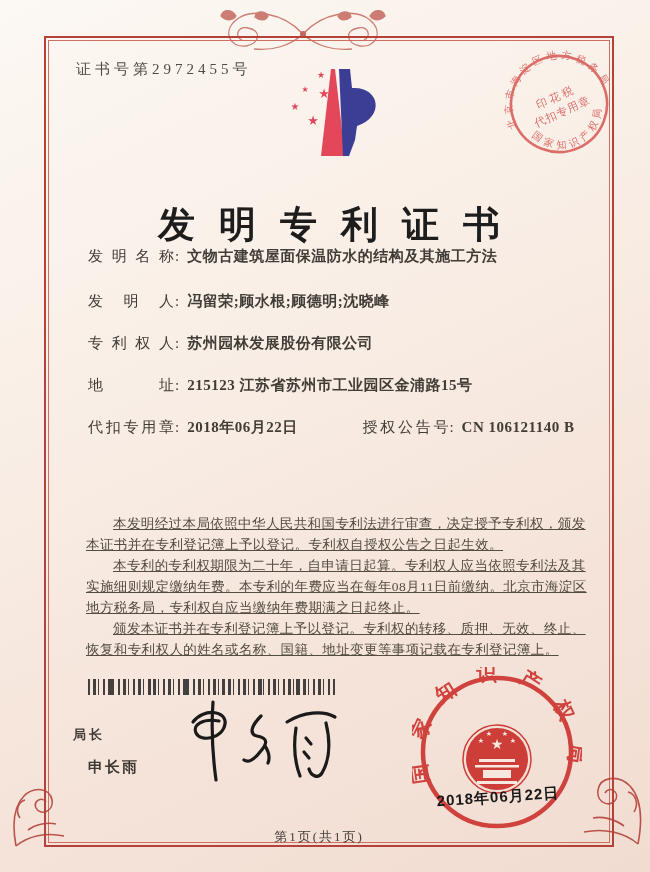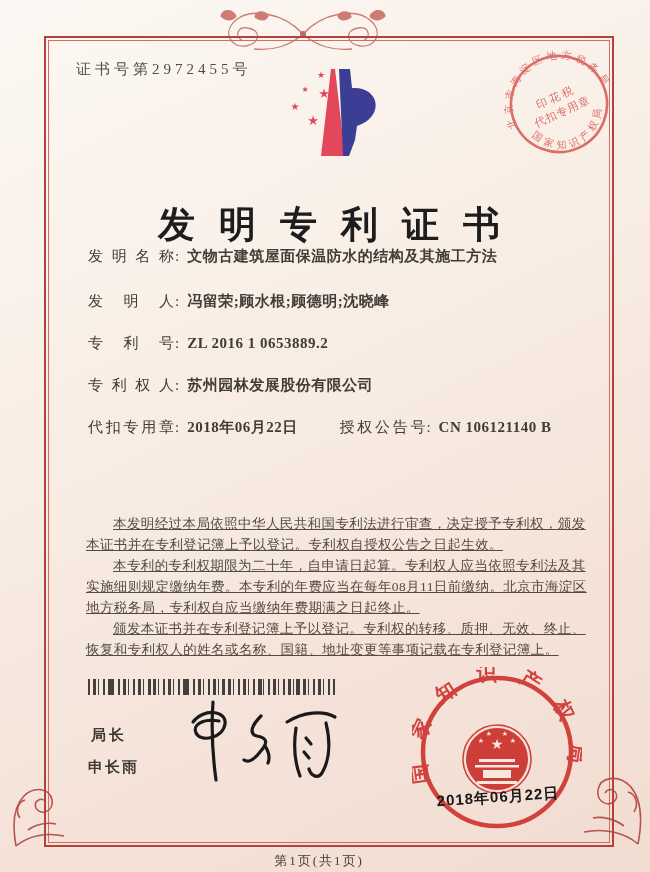--- a/index.html
+++ b/index.html
@@ -10,40 +10,40 @@
   .frame-inner{position:absolute;inset:2px;border:1px solid #cf6e63;}
   .cert-no{position:absolute;left:76px;top:60px;font-size:15px;letter-spacing:4px;color:#514b45;}
   .title{position:absolute;left:44px;right:36px;top:160px;text-align:center;
     font-size:37px;font-weight:600;letter-spacing:24px;text-indent:24px;color:#1d1d1d;margin-top:40px;}
   .fields{position:absolute;left:88px;top:247px;width:490px;font-size:15px;color:#403c36;}
   .field-row{margin-bottom:23px;white-space:nowrap;}
   .field-row.tall{margin-bottom:26px;}
   .f-label{display:inline-block;width:86px;text-align:justify;text-align-last:justify;}
   .f-colon{margin:0 8px 0 1px;}
   .f-value{letter-spacing:0.5px;font-weight:bold;}
-  .pair2{margin-left:38px;}
+  .pair2{margin-left:61px;}
   .paragraphs{position:absolute;left:86px;right:58px;top:513px;font-size:13.5px;
     line-height:21px;color:#534c40;letter-spacing:0.4px;}
   .paragraphs p{margin:0;text-indent:2em;text-decoration:underline;}
   .barcode{position:absolute;left:88px;top:679px;width:247px;height:16px;opacity:.82;
     background-image:
       repeating-linear-gradient(90deg,#1c1c1c 0 2px,transparent 2px 5px,#1c1c1c 5px 8px,transparent 8px 10px,#1c1c1c 10px 11px,transparent 11px 15px),
       repeating-linear-gradient(90deg,transparent 0 23px,#1c1c1c 23px 26px,transparent 26px 37px);}
-  .director-title{position:absolute;left:91px;top:726px;font-size:15px;letter-spacing:3px;
+  .director-title{position:absolute;left:73px;top:726px;font-size:13px;letter-spacing:3px;
     color:#3d3933;font-family:"Liberation Sans",sans-serif;font-weight:600;}
   .director-name{position:absolute;left:88px;top:758px;font-size:15px;letter-spacing:2px;
     color:#3d3933;font-family:"Liberation Sans",sans-serif;font-weight:600;}
   .signature{position:absolute;left:175px;top:690px;}
   .official-seal{position:absolute;left:412px;top:667px;opacity:.95;}
   .seal-date{position:absolute;left:410px;top:788px;width:176px;text-align:center;
     font-size:15px;font-weight:700;letter-spacing:1px;color:#191919;transform:rotate(-4deg);
     font-family:"Liberation Sans",sans-serif;}
   .tax-seal{position:absolute;left:499px;top:42px;opacity:.82;transform:rotate(-24deg);}
   .footer{position:absolute;left:0;right:12px;top:828px;text-align:center;font-size:13px;
-    letter-spacing:2px;color:#45413a;margin-top:24px;}
+    letter-spacing:2px;color:#45413a;}
   .ornament{position:absolute;left:178px;top:4px;}
   .flourish-bl{position:absolute;left:8px;top:766px;}
   .flourish-br{position:absolute;right:2px;top:752px;}
   svg text{font-family:"Liberation Serif",serif;}
 </style>
 </head>
 <body>
 
 <div class="page">
 
@@ -101,24 +101,24 @@
   <div class="title">发明专利证书</div>
 
   <div class="fields">
     <div class="field-row tall">
       <span class="f-label">发明名称</span><span class="f-colon">:</span><span class="f-value">文物古建筑屋面保温防水的结构及其施工方法</span>
     </div>
     <div class="field-row">
       <span class="f-label">发明人</span><span class="f-colon">:</span><span class="f-value">冯留荣;顾水根;顾德明;沈晓峰</span>
     </div>
     <div class="field-row">
-      <span class="f-label">专利号</span><span class="f-colon">:</span><span class="f-value">ZL 2016 1 0653889.2</span>
+      <span class="f-label">专利权人</span><span class="f-colon">:</span><span class="f-value">苏州园林发展股份有限公司</span>
     </div>
     <div class="field-row">
-      <span class="f-label">专利权人</span><span class="f-colon">:</span><span class="f-value">苏州园林发展股份有限公司</span>
+      <span class="f-label">地址</span><span class="f-colon">:</span><span class="f-value">215123 江苏省苏州市工业园区金浦路15号</span>
     </div>
     <div class="field-row">
       <span><span class="f-label">代扣专用章</span><span class="f-colon">:</span><span class="f-value">2018年06月22日</span></span>
       <span class="pair2"><span class="f-label">授权公告号</span><span class="f-colon">:</span><span class="f-value">CN 106121140 B</span></span>
     </div>
   </div>
 
   <div class="paragraphs">
     <p>本发明经过本局依照中华人民共和国专利法进行审查，决定授予专利权，颁发本证书并在专利登记簿上予以登记。专利权自授权公告之日起生效。</p>
     <p>本专利的专利权期限为二十年，自申请日起算。专利权人应当依照专利法及其实施细则规定缴纳年费。本专利的年费应当在每年08月11日前缴纳。北京市海淀区地方税务局，专利权自应当缴纳年费期满之日起终止。</p>

